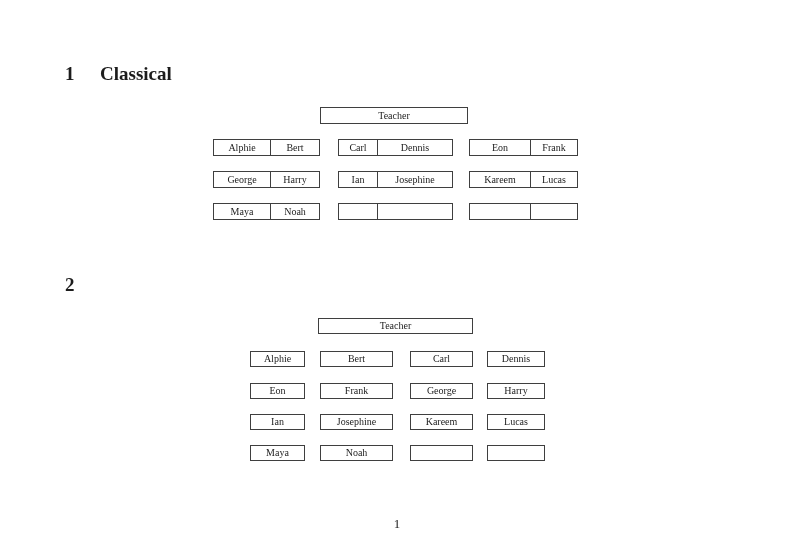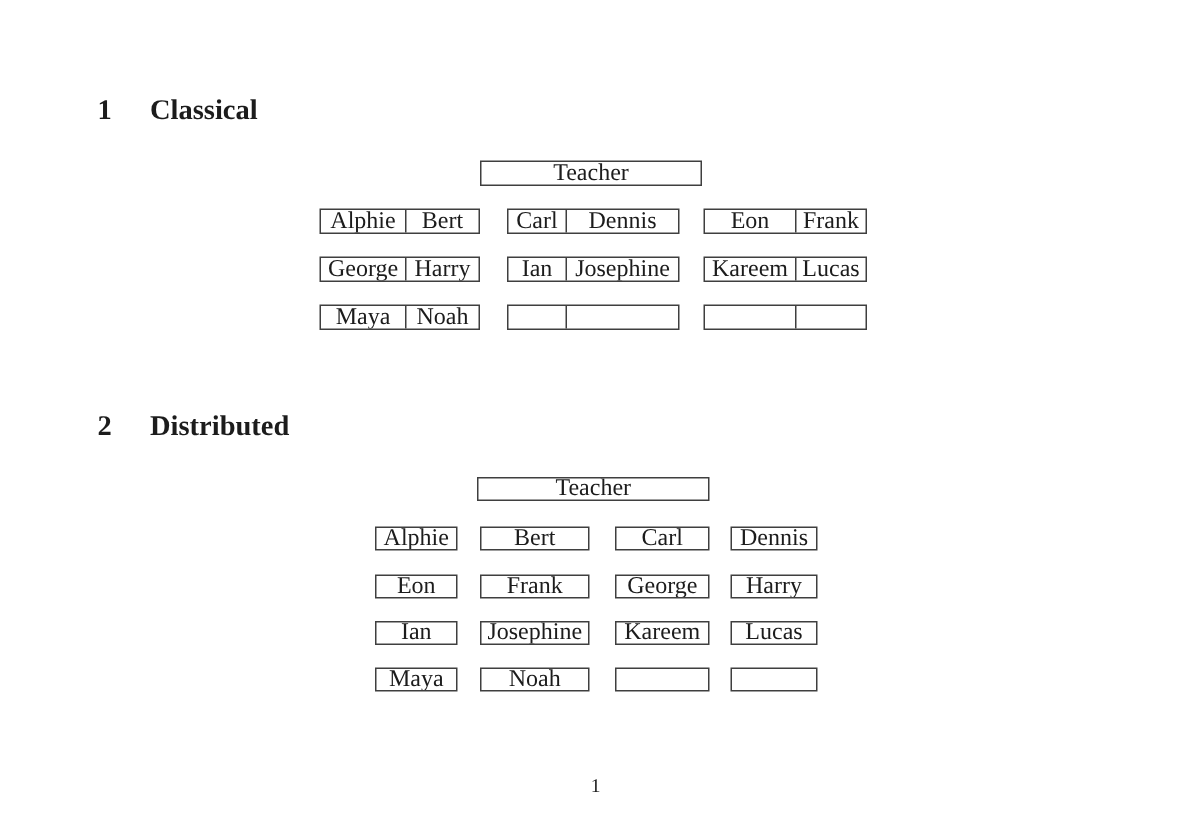--- a/index.html
+++ b/index.html
@@ -30,21 +30,21 @@
   .desk{
     position:absolute;
     display:flex;
     border:1px solid var(--line);
     background:var(--bg);
   }
   .seat{
     display:flex;
     align-items:center;
     justify-content:center;
-    font-size:16px;
+    font-size:10px;
     line-height:12px;
     color:var(--ink);
     white-space:nowrap;
     overflow:hidden;
   }
   .seat.grow{flex:1;}
   .seat + .seat{border-left:1px solid var(--line);}
   .page-footer{
     position:absolute;
     left:0;top:516px;width:794px;
@@ -101,21 +101,20 @@
     <span class="seat" style="width:60px">Kareem</span>
     <span class="seat grow">Lucas</span>
   </div>
   <div class="desk" style="left:469px;top:203px;width:109px;height:17px">
     <span class="seat" style="width:60px"></span>
     <span class="seat grow"></span>
   </div>
 
   <div class="section-heading" style="left:65px;top:274px">
     <span class="sec-num">2</span>
-    <span class="sec-title">Distributed</span>
   </div>
 
   <div class="desk" style="left:318px;top:318px;width:155px;height:16px">
     <span class="seat grow">Teacher</span>
   </div>
 
   <div class="desk" style="left:250px;top:351px;width:55px;height:16px">
     <span class="seat grow">Alphie</span>
   </div>
   <div class="desk" style="left:320px;top:351px;width:73px;height:16px">

